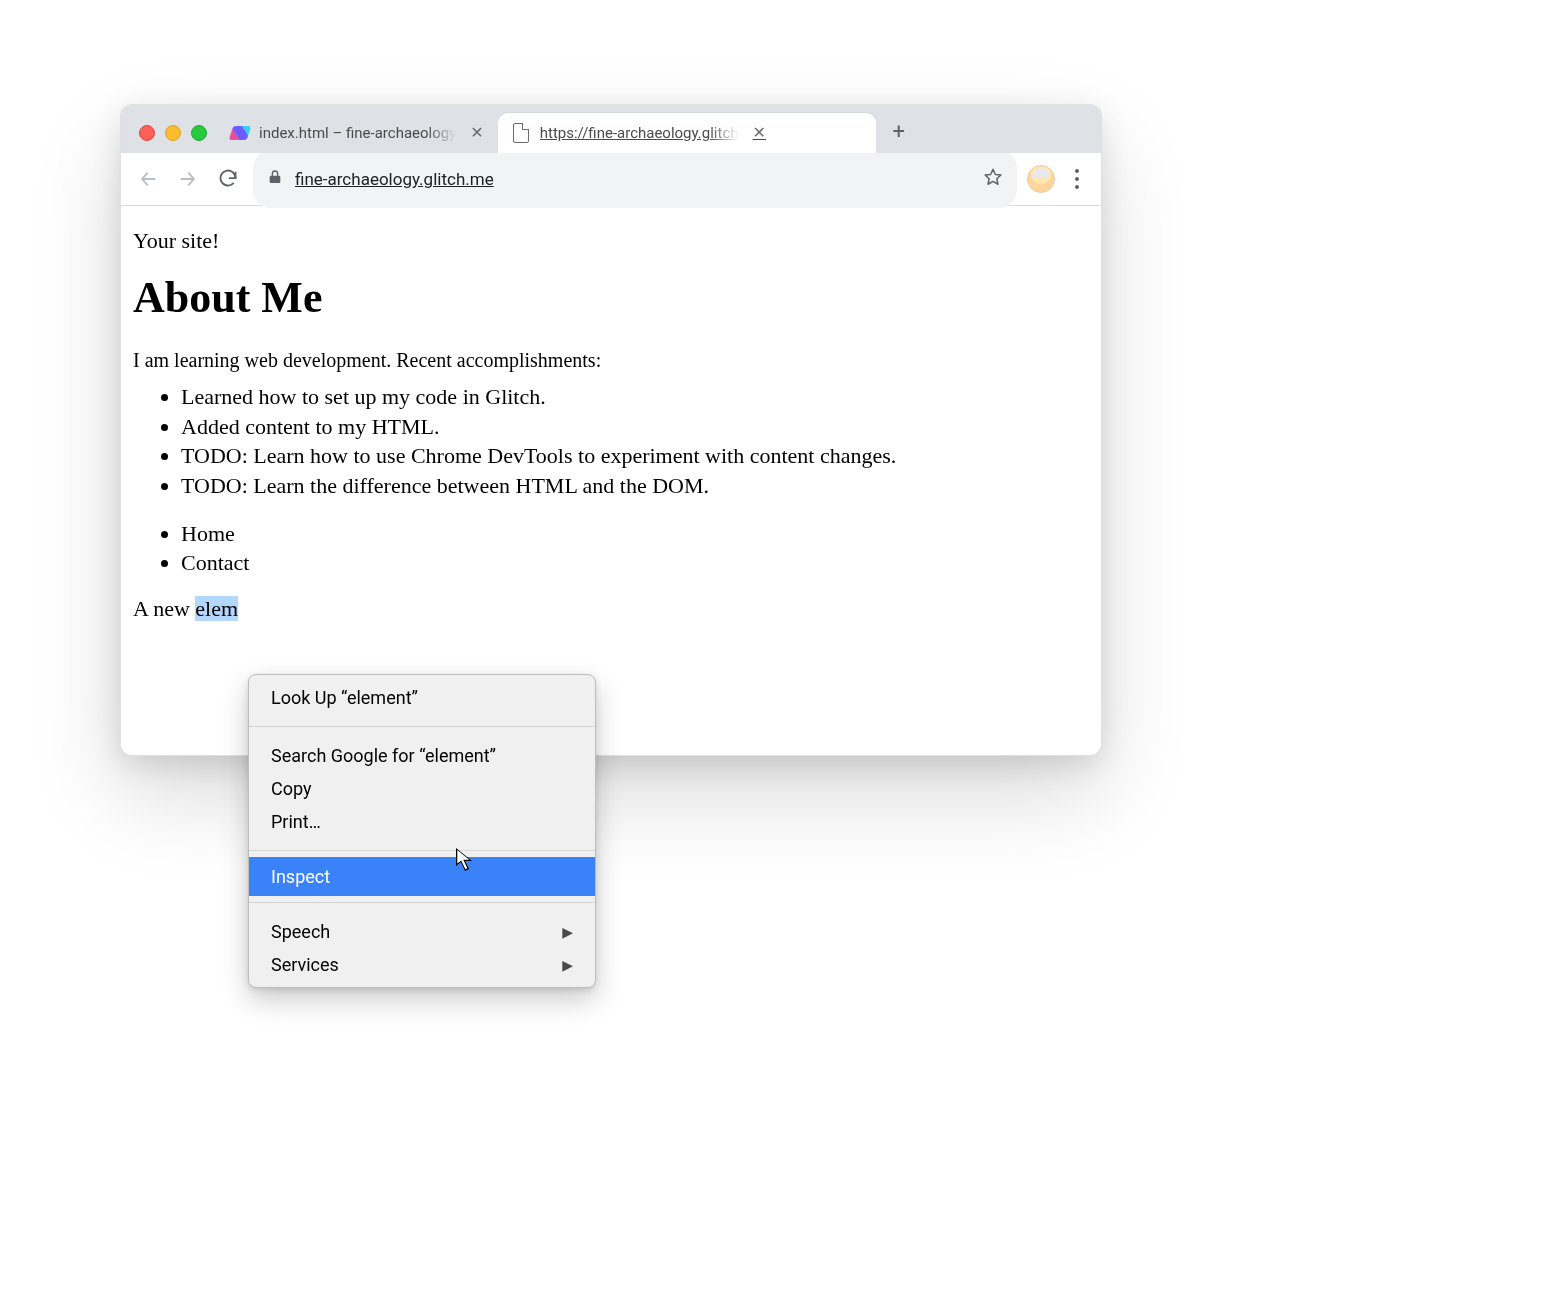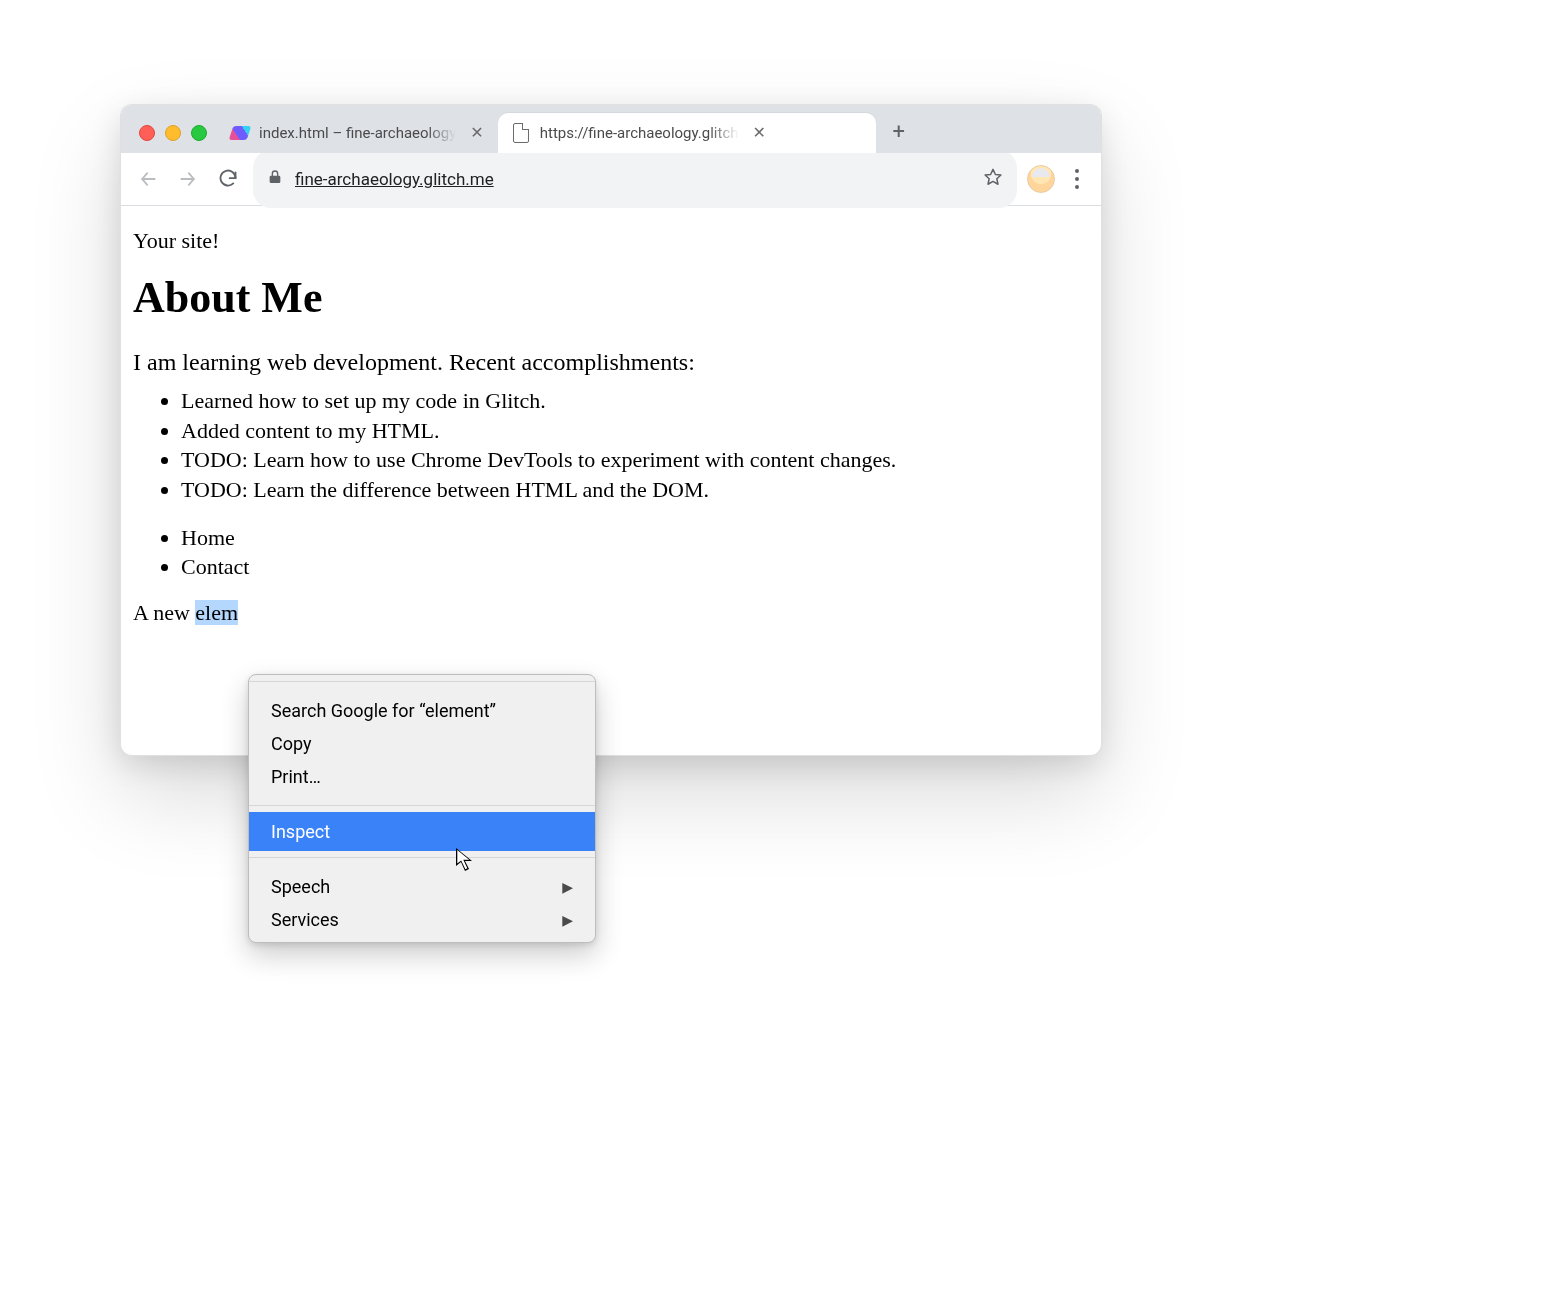--- a/index.html
+++ b/index.html
@@ -170,21 +170,21 @@
     padding: 16px 12px;
     font-family: "Times New Roman", Times, serif;
     color: #000;
   }
   .page .yoursite { font-size: 22px; margin: 6px 0 14px 0; }
   .page h1 {
     font-size: 44px;
     font-weight: 700;
     margin: 18px 0 26px 0;
   }
-  .page .intro { font-size: 24px; margin: 12px 0 10px 0; }
+  .page .intro { font-size: 20px; margin: 12px 0 10px 0; }
   .page ul {
     font-size: 22px;
     margin: 8px 0 8px 0;
     padding-left: 48px;
     line-height: 1.35;
   }
   .page ul li { margin: 0; }
   .page ul.nav { margin-top: 18px; }
   .page .newelem {
     font-size: 22px;
@@ -278,21 +278,21 @@
         </div>
 
         <div class="tab inactive">
           <span class="favicon">
             <span class="glitch-favicon"></span>
           </span>
           <span class="title">index.html – fine-archaeology</span>
           <span class="close-x">✕</span>
         </div>
 
-        <div class="tab active" style="flex:1; min-width:0;">
+        <div class="tab active" style="flex:1; min-width:0;text-decoration:underline;">
           <span class="favicon">
             <span class="file-icon"></span>
           </span>
           <span class="title">https://fine-archaeology.glitch</span>
           <span class="close-x">✕</span>
         </div>
 
         <div class="newtab-btn">+</div>
       </div>
 
@@ -357,20 +357,25 @@
 
         <div class="newelem">
           <span>A new </span><span class="sel">elem</span>
         </div>
       </div>
 
     </div>
   </div>
 
   <div class="context-menu">
+    <div class="ctx-group">
+      <div class="ctx-item">
+        <span>Look Up “element”</span>
+      </div>
+    </div>
     <div class="ctx-sep"></div>
     <div class="ctx-group">
       <div class="ctx-item">
         <span>Search Google for “element”</span>
       </div>
       <div class="ctx-item">
         <span>Copy</span>
       </div>
       <div class="ctx-item">
         <span>Print…</span>

